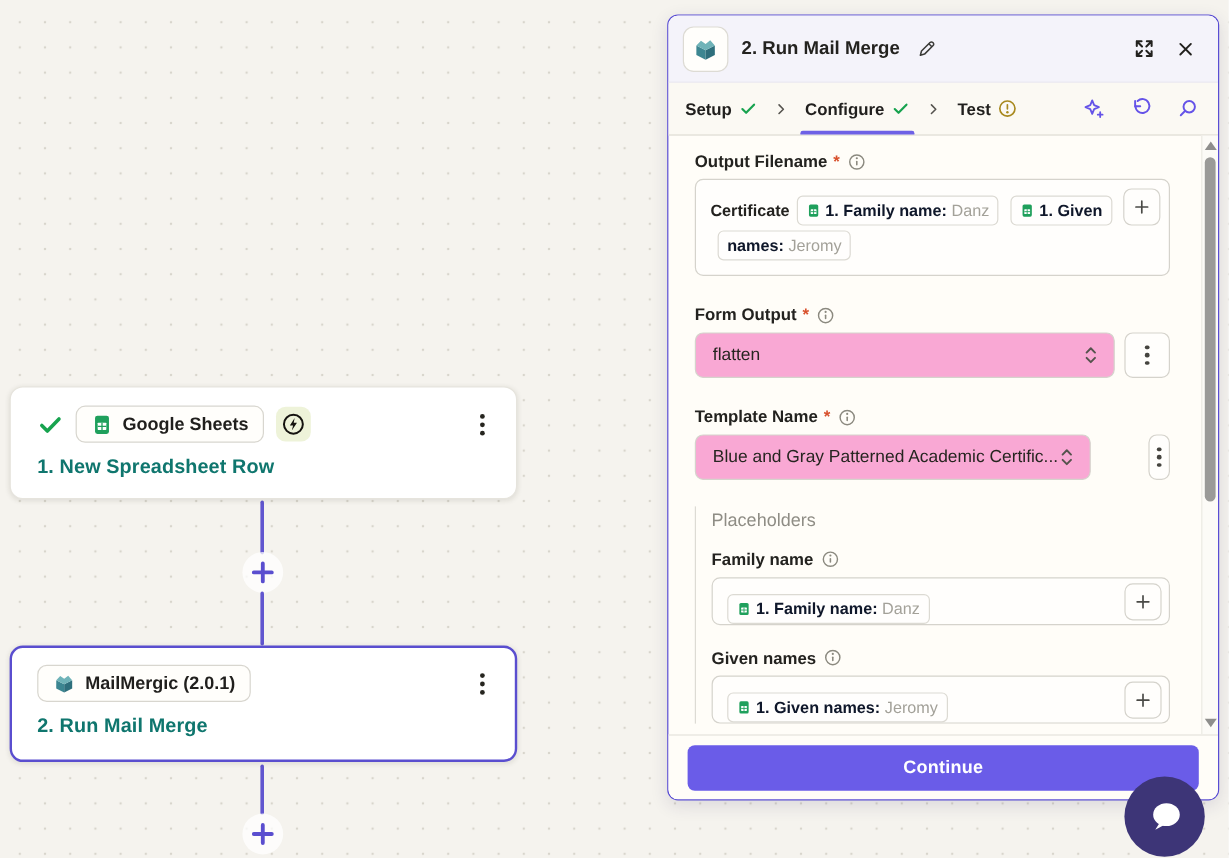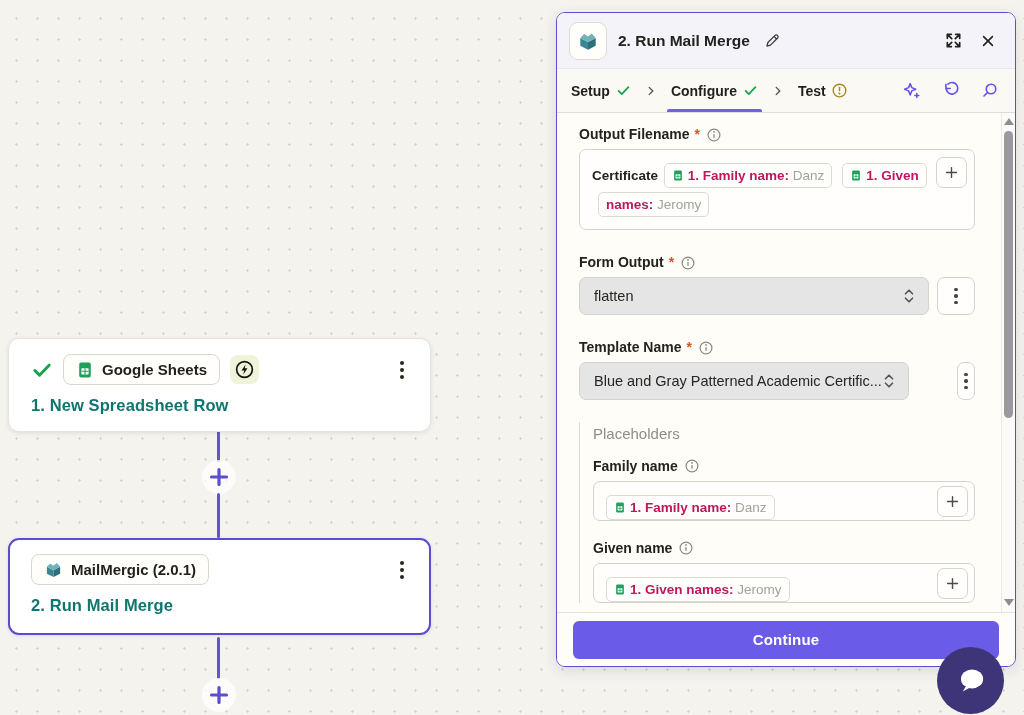--- a/index.html
+++ b/index.html
@@ -56,28 +56,28 @@
   .field-label { display:flex; align-items:flex-end; gap:5px; font-size:14px; font-weight:700; color:#23221f; margin-bottom:7px; }
   .req { color:#d8502c; font-weight:700; }
   .info-i { display:inline-flex; margin-left:2px; }
 
   .token-box { position:relative; border:1px solid #d5d3cc; border-radius:7px; background:#fffefc;
     min-height:66px; padding:11px 54px 10px 12px; font-size:13.5px; line-height:29px; margin-bottom:24px; }
   .token-prefix { font-weight:700; color:#23221f; margin-right:2px; }
   .chip { display:inline; border:1px solid #dcdad3; border-radius:5px; background:#fffefd; padding:4px 7px;
     box-decoration-break:clone; -webkit-box-decoration-break:clone; white-space:normal; }
   .chip + .chip { margin-left:6px; }
-  .chip .chip-label { font-weight:700; color:#be185d; }
+  .chip .chip-label { font-weight:700; color:#0f172a; }
   .chip .chip-val { color:#a3a199; }
   .chip svg { vertical-align:-2px; margin-right:4px; }
   .plus-btn { position:absolute; top:7px; right:7px; width:31px; height:31px; border:1px solid #d5d3cc;
     border-radius:7px; background:#fffefc; display:flex; align-items:center; justify-content:center; cursor:pointer; }
 
   .field-row { display:flex; gap:8px; margin-bottom:24px; }
-  .select-box { flex:1; height:38px; border:1px solid #d5d3cc; border-radius:7px; background:#e5e5e5;
+  .select-box { flex:1; height:38px; border:1px solid #d5d3cc; border-radius:7px; background:#f9a8d4;
     display:flex; align-items:center; padding:0 12px 0 14px; font-size:14.5px; color:#262520; cursor:pointer; }
   .select-box .sel-text { flex:1; overflow:hidden; white-space:nowrap; text-overflow:ellipsis; }
   .kebab-btn { width:38px; height:38px; border:1px solid #d5d3cc; border-radius:7px; background:#fffefc;
     display:flex; flex-direction:column; align-items:center; justify-content:center; gap:3px; cursor:pointer; }
   .kebab-btn i { width:3.5px; height:3.5px; border-radius:50%; background:#45443f; }
 
   .ph-group { border-left:1px solid #dddbd4; padding:3px 0 0 13px; margin-top:2px; }
   .ph-title { font-size:15px; color:#8f8d85; margin-bottom:16px; }
   .ph-item-label { display:flex; align-items:center; gap:5px; font-size:14px; font-weight:700; color:#23221f; margin-bottom:7px; }
   .ph-box { position:relative; border:1px solid #d5d3cc; border-radius:7px; background:#fffefc; height:40px;
@@ -109,21 +109,21 @@
       </svg>
   </div>
   <div class="conn" style="top:493px; height:45px;"></div>
   <div class="conn" style="top:637px; height:42px;"></div>
   <div class="plus-node" style="top:680px;">
     <svg width="22" height="22" viewBox="0 0 22 22">
         <path d="M11 3.5 v15 M3.5 11 h15" stroke="#5a4ecf" stroke-width="3.2" stroke-linecap="round"></path>
       </svg>
   </div>
 
-  <div class="step-card" style="top:338px; height:94px;">
+  <div class="step-card" style="top:322px; height:94px;">
     <div class="step-row1">
       <svg width="22" height="22" viewBox="0 0 20 20">
         <path d="M3.5 10.5 l4.2 4.2 L16.5 5.6" fill="none" stroke="#17a34f" stroke-width="2.7" stroke-linecap="round" stroke-linejoin="round"></path>
       </svg>
       <span class="step-pill">
         <svg width="18" height="18" viewBox="0 0 18 18">
           <rect x="3.2" y="1.4" width="11.6" height="15.2" rx="2" fill="#1fa05c"></rect>
           <rect x="5.4" y="7.2" width="7.2" height="6.2" rx="0.6" fill="#fff"></rect>
           <path d="M5.4 10.3 h7.2 M9 7.2 v6.2" stroke="#1fa05c" stroke-width="1.1"></path>
         </svg>
@@ -360,21 +360,21 @@
                   <path d="M5.4 10.3 h7.2 M9 7.2 v6.2" stroke="#1fa05c" stroke-width="1.1"></path>
                 </svg><span class="chip-label">1. Family name:</span> <span class="chip-val">Danz</span></span>
             <button class="plus-btn">
               <svg width="15" height="15" viewBox="0 0 16 16">
                   <path d="M8 2.8 v10.4 M2.8 8 h10.4" stroke="#4a4a46" stroke-width="1.5" stroke-linecap="round"></path>
                 </svg>
             </button>
           </div>
 
           <div class="ph-item-label">
-            <span>Given name</span>
+            <span>Given names</span>
             <span class="info-i">
               <svg width="14" height="14" viewBox="0 0 14 14">
                   <circle cx="7" cy="7" r="5.9" fill="none" stroke="#8b897f" stroke-width="1.2"></circle>
                   <rect x="6.35" y="6" width="1.3" height="4" rx="0.65" fill="#8b897f"></rect>
                   <circle cx="7" cy="3.9" r="0.9" fill="#8b897f"></circle>
                 </svg>
             </span>
           </div>
           <div class="ph-box">
             <span class="chip"><svg width="12" height="13" viewBox="0 0 18 18">

